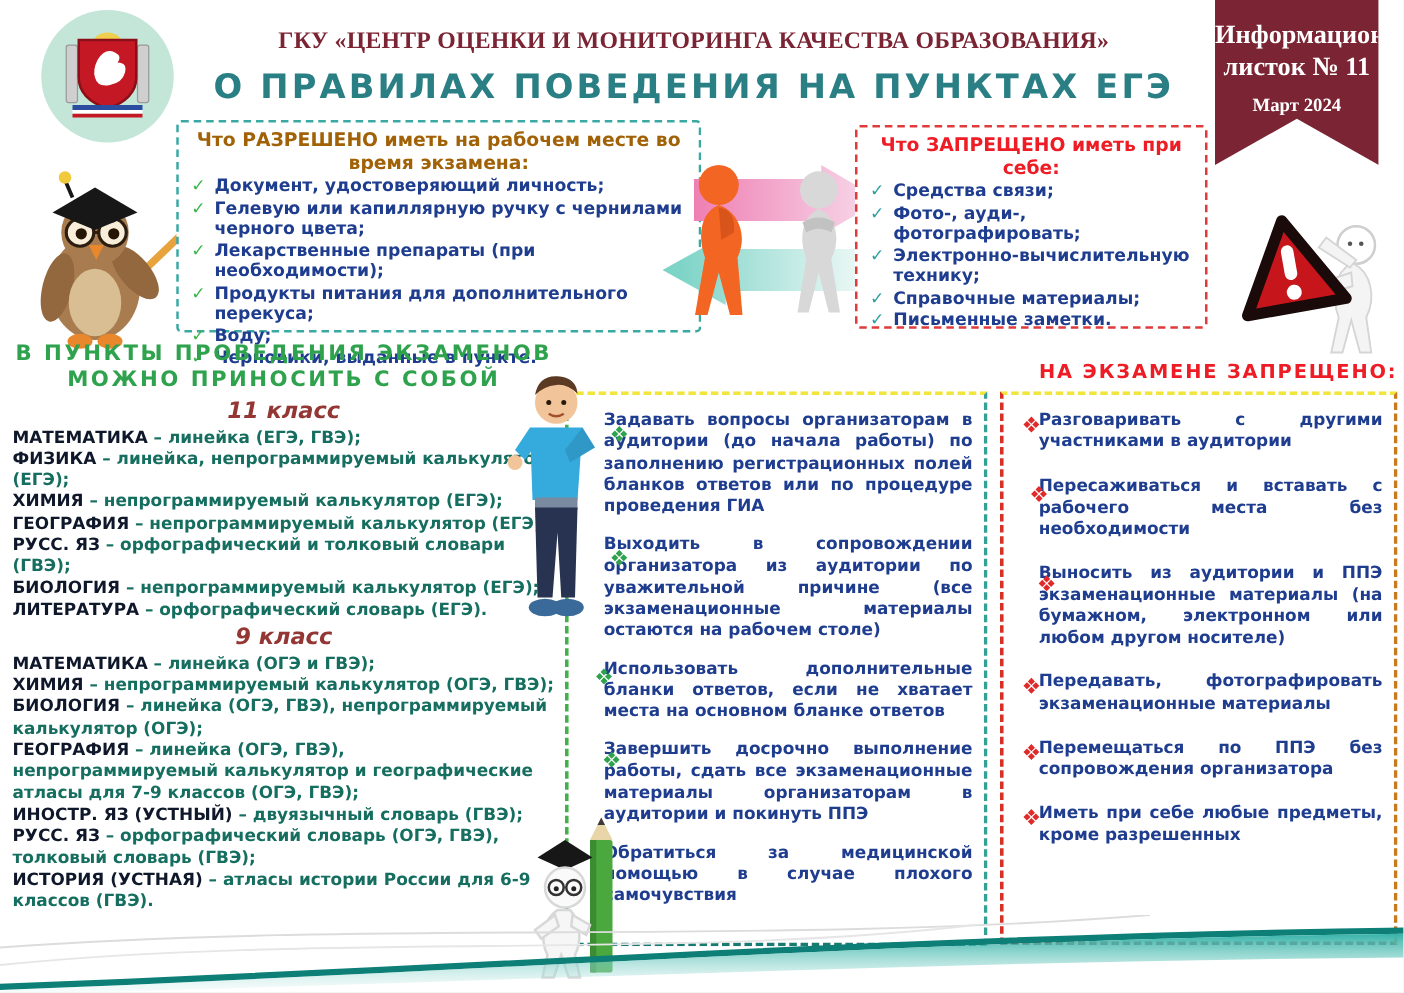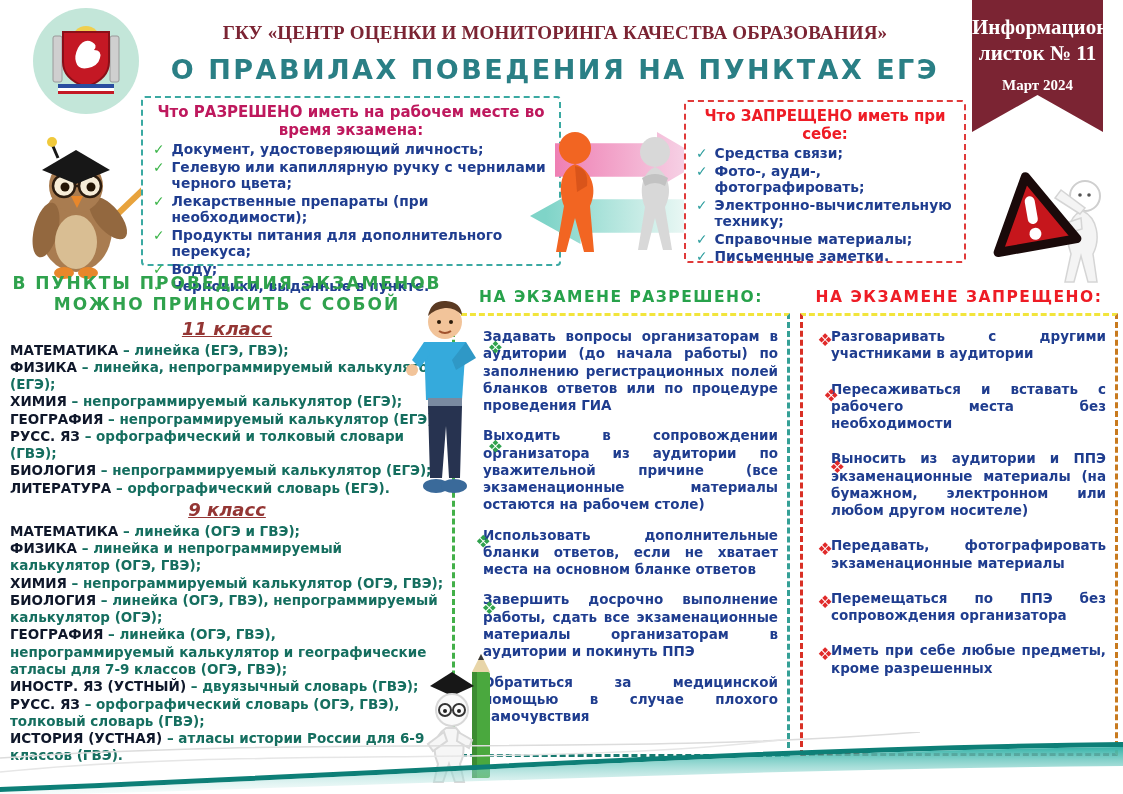--- a/index.html
+++ b/index.html
@@ -17,40 +17,40 @@
           clip-path:polygon(0 0,100% 0,100% 100%,50% 72%,0 100%);
           color:#fff;text-align:center;font-family:"Liberation Serif",serif;font-weight:bold;}
   .ribbon .l1{margin-top:14px;font-size:21px;line-height:1.25;}
   .ribbon .l2{margin-top:10px;font-size:15px;}
   .ege-logo{position:absolute;left:995px;top:92px;width:126px;height:66px;}
   
   .box{position:absolute;background:#fff;border-radius:4px;padding:5px 10px 4px 10px;box-sizing:border-box;}
   .box-allowed{left:141px;top:96px;width:420px;height:170px;border:2px dashed #3aa9a2;}
   .box-forbidden{left:684px;top:100px;width:282px;height:163px;border:2px dashed #e03a3a;}
   .box-h{font-weight:bold;font-size:15px;text-align:center;line-height:1.2;margin-bottom:2px;}
-  .box-allowed .box-h{color:#be185d;}
+  .box-allowed .box-h{color:#a16207;}
   .box-forbidden .box-h{color:#ee1c25;}
   .chk-item{display:flex;gap:7px;font-weight:bold;font-size:13.8px;line-height:1.2;color:#1f3d8f;
             margin-bottom:1px;}
   .chk{flex:0 0 auto;font-weight:bold;}
   .box-allowed .chk{color:#3cb54a;}
   .box-forbidden .chk{color:#2e9e9e;}
   
   .bring{position:absolute;left:10px;top:273px;width:434px;}
   .bring-h{font-weight:bold;font-size:17px;color:#2fa24d;text-align:center;letter-spacing:2px;line-height:1.25;}
   .grade-h{font-weight:bold;font-style:italic;font-size:18px;color:#943634;text-align:center;
            margin:2px 0 3px 0;}
-  .grade-h span{text-decoration:underline;text-align:right;}
+  .grade-h span{text-align:right;}
   .subj-item{font-weight:bold;font-size:13.5px;line-height:1.28;}
   .subj{color:#0f172a;}
   .desc{color:#156e5f;}
   
   .col-h{position:absolute;text-align:center;font-weight:bold;font-size:15.5px;letter-spacing:1.5px;}
   .col-h.green{color:#27a24b;}
-  .col-h.red{color:#ee1c25;}
+  .col-h.red{color:#ee1c25;text-align:right;}
   .rule-box{position:absolute;box-sizing:border-box;padding:12px 9px 8px 10px;}
   .mid-box{left:452px;top:313px;width:338px;height:444px;
            border-top:3px dashed #f2e53c;border-left:3px dashed #43b049;
            border-right:3px dashed #35a096;border-bottom:3px dashed #187a70;}
   .right-box{left:800px;top:313px;width:318px;height:443px;
            border-top:3px dashed #f2e53c;border-left:3px dashed #d93025;
            border-right:3px dashed #c87a1e;border-bottom:3px dashed #8b1a1a;}
   .b-item{display:flex;gap:9px;margin-bottom:13px;}
   .right-box .b-item{margin-bottom:18px;}
   .b-item .t{flex:1;font-weight:bold;font-size:13.5px;line-height:1.28;color:#1f3d8f;
@@ -206,30 +206,28 @@
     <div class="grade-h"><span>11 класс</span></div>
     <div class="subj-item"><span class="subj">МАТЕМАТИКА</span> <span class="desc">– линейка (ЕГЭ, ГВЭ);</span></div>
     <div class="subj-item"><span class="subj">ФИЗИКА</span> <span class="desc">– линейка, непрограммируемый калькулятор (ЕГЭ);</span></div>
     <div class="subj-item"><span class="subj">ХИМИЯ</span> <span class="desc">– непрограммируемый калькулятор (ЕГЭ);</span></div>
     <div class="subj-item"><span class="subj">ГЕОГРАФИЯ</span> <span class="desc">– непрограммируемый калькулятор (ЕГЭ);</span></div>
     <div class="subj-item"><span class="subj">РУСС. ЯЗ</span> <span class="desc">– орфографический и толковый словари (ГВЭ);</span></div>
     <div class="subj-item"><span class="subj">БИОЛОГИЯ</span> <span class="desc">– непрограммируемый калькулятор (ЕГЭ);</span></div>
     <div class="subj-item"><span class="subj">ЛИТЕРАТУРА</span> <span class="desc">– орфографический словарь (ЕГЭ).</span></div>
     <div class="grade-h"><span>9 класс</span></div>
     <div class="subj-item"><span class="subj">МАТЕМАТИКА</span> <span class="desc">– линейка (ОГЭ и ГВЭ);</span></div>
-    <div class="subj-item"><span class="subj">ФИЗИКА</span> <span class="desc">– линейка и непрограммируемый калькулятор (ОГЭ, ГВЭ);</span></div>
     <div class="subj-item"><span class="subj">ХИМИЯ</span> <span class="desc">– непрограммируемый калькулятор (ОГЭ, ГВЭ);</span></div>
     <div class="subj-item"><span class="subj">БИОЛОГИЯ</span> <span class="desc">– линейка (ОГЭ, ГВЭ), непрограммируемый калькулятор (ОГЭ);</span></div>
     <div class="subj-item"><span class="subj">ГЕОГРАФИЯ</span> <span class="desc">– линейка (ОГЭ, ГВЭ), непрограммируемый калькулятор и географические атласы для 7-9 классов (ОГЭ, ГВЭ);</span></div>
     <div class="subj-item"><span class="subj">ИНОСТР. ЯЗ (УСТНЫЙ)</span> <span class="desc">– двуязычный словарь (ГВЭ);</span></div>
     <div class="subj-item"><span class="subj">РУСС. ЯЗ</span> <span class="desc">– орфографический словарь (ОГЭ, ГВЭ), толковый словарь (ГВЭ);</span></div>
     <div class="subj-item"><span class="subj">ИСТОРИЯ (УСТНАЯ)</span> <span class="desc">– атласы истории России для 6-9 классов (ГВЭ).</span></div>
   </div>
 
-  <div class="col-h green" style="left:452px;top:288px;width:338px;">НА ЭКЗАМЕНЕ РАЗРЕШЕНО:</div>
   <div class="rule-box mid-box">
     <div class="b-item">
         <span class="dia">
           <b></b>
           <b></b>
           <b></b>
           <b></b>
         </span>
         <span class="t">Задавать вопросы организаторам в аудитории (до начала работы) по заполнению регистрационных полей бланков ответов или по процедуре проведения ГИА</span>
       </div>

